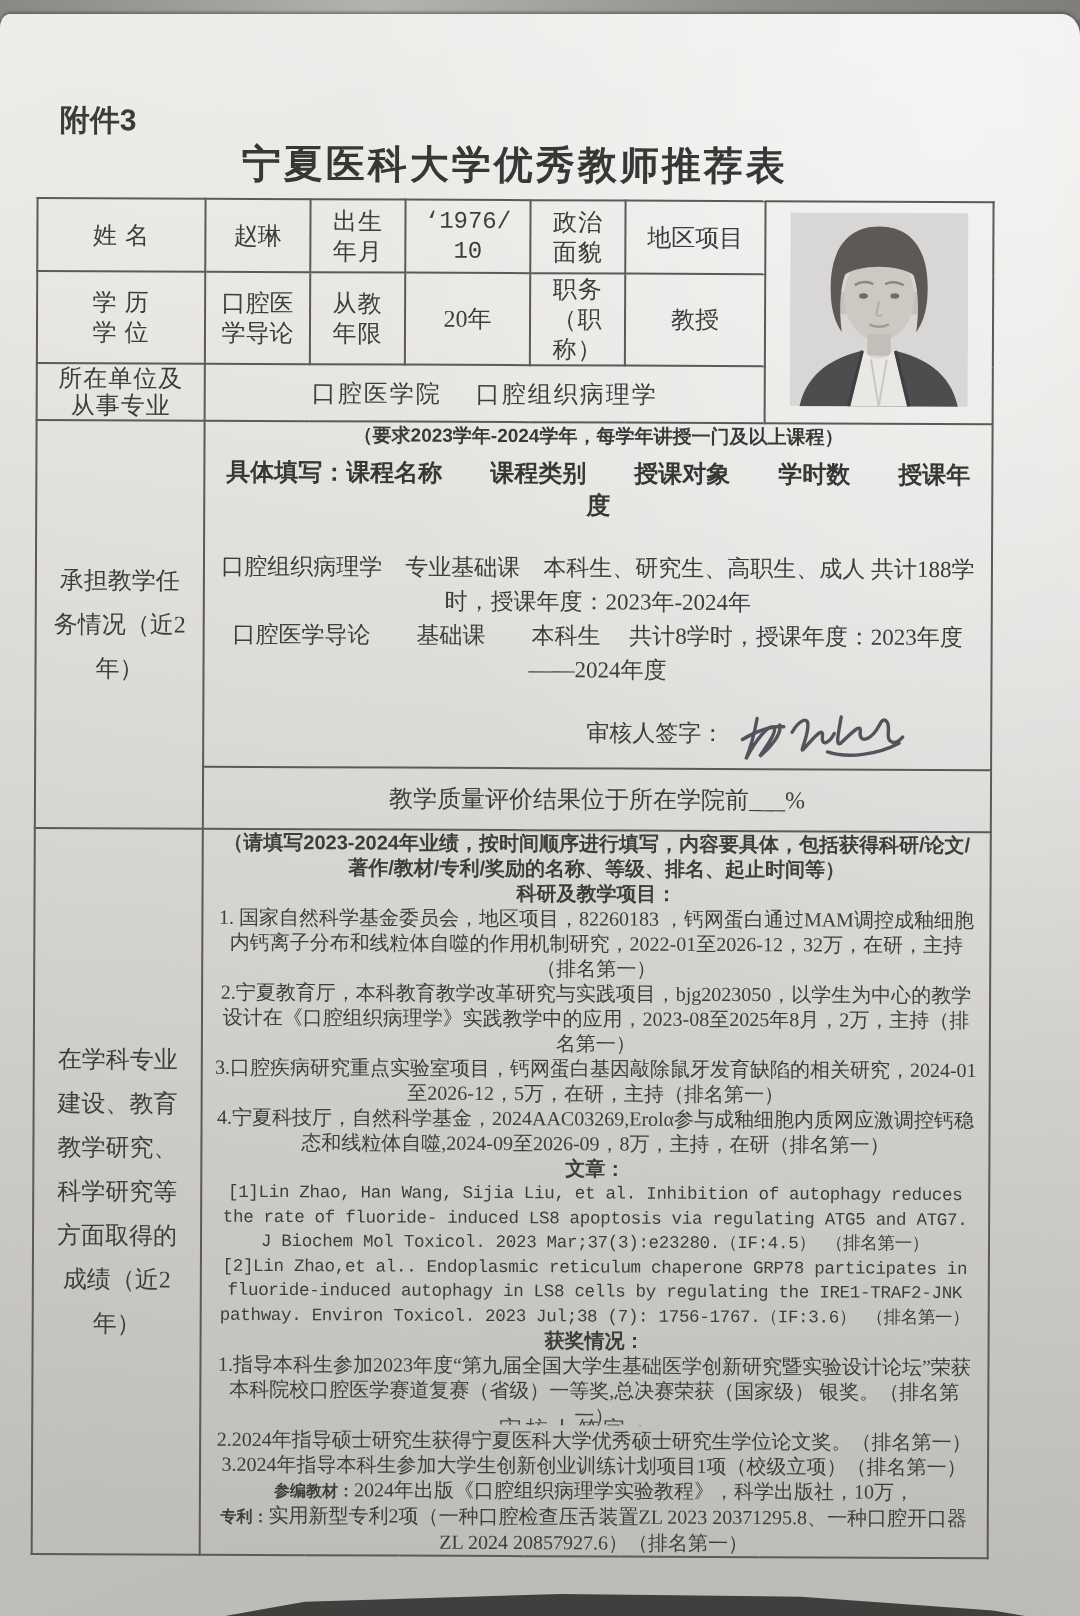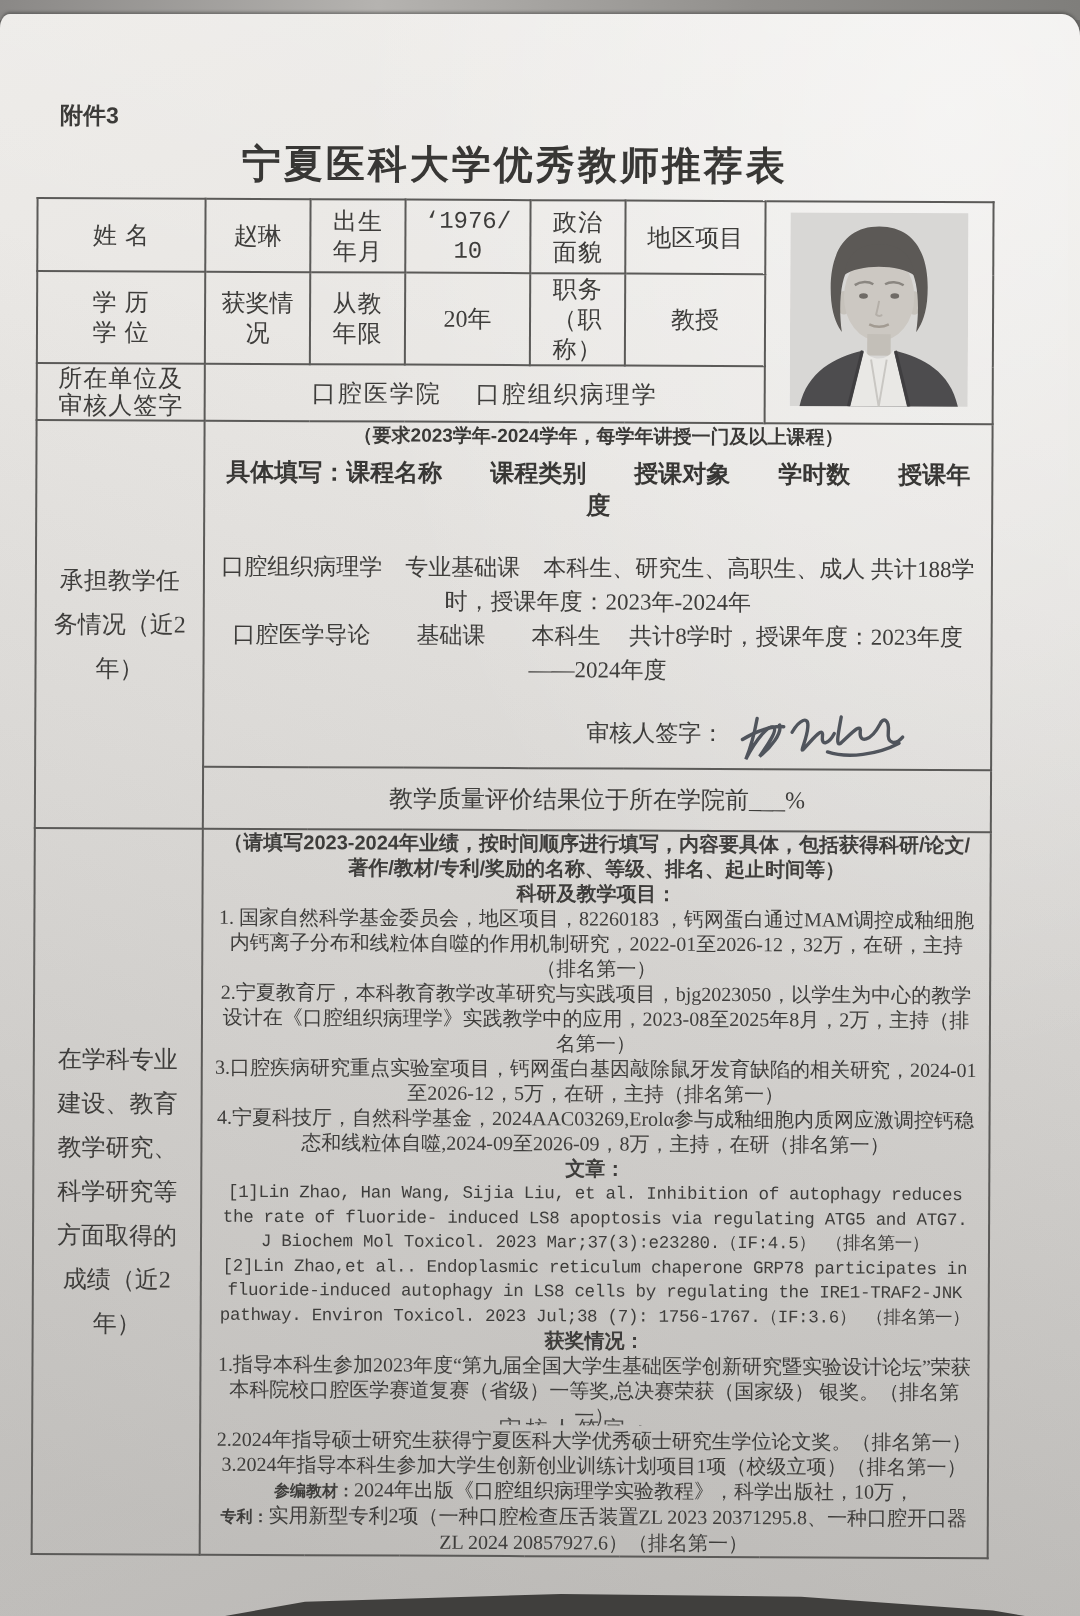--- a/index.html
+++ b/index.html
@@ -14,21 +14,21 @@
            linear-gradient(200deg, rgba(255,255,255,.25) 0%, transparent 30%, rgba(105,103,100,.22) 92%),
            linear-gradient(160deg,#edebe8 0%,#e5e3e0 40%,#dbd9d6 72%,#cfcdca 100%);
          border-radius:10px 18px 0 0 / 14px 22px 0 0;
          box-shadow:0 -2px 3px rgba(60,60,58,.5);}
   .side-sheet{position:absolute;top:70px;right:0;width:12px;height:520px;
               background:linear-gradient(180deg,#f4f3f0,#e9e8e5);opacity:.65;border-radius:6px 0 0 6px;}
   .desk-bottom{position:absolute;bottom:0;left:225px;width:800px;height:22px;background:#403f3d;
                clip-path:polygon(0 100%,10% 35%,42% 0,72% 12%,96% 75%,100% 100%);}
   .content{position:absolute;top:0;left:0;width:1080px;transform:rotate(0.25deg);transform-origin:40px 100px;}
   .hei{font-family:"Liberation Sans",sans-serif;font-weight:700;}
-  .attachment{position:absolute;top:100px;left:60px;font-size:23px;color:#3c3b39;}
+  .attachment{position:absolute;top:100px;left:60px;font-size:30px;color:#3c3b39;}
   .title{position:absolute;top:136px;left:37px;width:956px;text-align:center;margin:0;
          font-size:39px;letter-spacing:3px;color:#383735;}
   table.form{position:absolute;top:197px;left:37px;width:956px;border-collapse:collapse;table-layout:fixed;}
   table.form td{border:2px solid #5b5a58;vertical-align:middle;text-align:center;
                 font-size:24px;color:#3e3d3b;padding:0 12px;}
   td.pre{white-space:pre-line;line-height:30px;margin-top:29px;}
   td.brkall{word-break:break-all;line-height:30px;}
   td.lbl{letter-spacing:1px;}
   td.leftlbl{word-break:break-all;line-height:44px;font-size:25px;padding:0 13px;}
   td.photo-cell{padding:2px;}
@@ -105,31 +105,31 @@
             <path d="M62 198 L76 140 C82 152 100 152 106 140 L120 198 Z" fill="#e9e8e5"></path>
             <path d="M83 150 L91 198 L99 150" fill="none" stroke="#c9c7c3" stroke-width="2"></path>
             <path d="M74 141 L60 198" stroke="#3f3e40" stroke-width="3" fill="none"></path>
             <path d="M108 141 L122 198" stroke="#3f3e40" stroke-width="3" fill="none"></path>
           </svg>
         </td>
       </tr>
       <tr class="r2">
         <td class="lbl pre">学 历
 学 位</td>
-        <td class="brkall">获奖情况</td>
+        <td class="brkall">口腔医学导论</td>
         <td class="lbl pre">从教
 年限</td>
         <td>20年</td>
         <td class="lbl pre">职务
 （职称）</td>
         <td>教授</td>
       </tr>
       <tr class="r3">
         <td class="lbl pre" style="line-height:27px">所在单位及
-审核人签字</td>
+从事专业</td>
         <td colspan="5" class="unit-val">口腔医学院　 口腔组织病理学</td>
       </tr>
       <tr class="r4">
         <td class="leftlbl" rowspan="2">承担教学任务情况（近2年）</td>
         <td colspan="6" class="teach">
           <p class="req hei">（要求2023学年-2024学年，每学年讲授一门及以上课程）</p>
           <p class="guide hei">具体填写：课程名称　　课程类别　　授课对象　　学时数　　授课年度</p>
           <p class="course">口腔组织病理学　专业基础课　本科生、研究生、高职生、成人 共计188学时，授课年度：2023年-2024年</p>
           <p class="course">口腔医学导论　　基础课　　本科生　 共计8学时，授课年度：2023年度——2024年度</p>
           <div class="sign-row">

